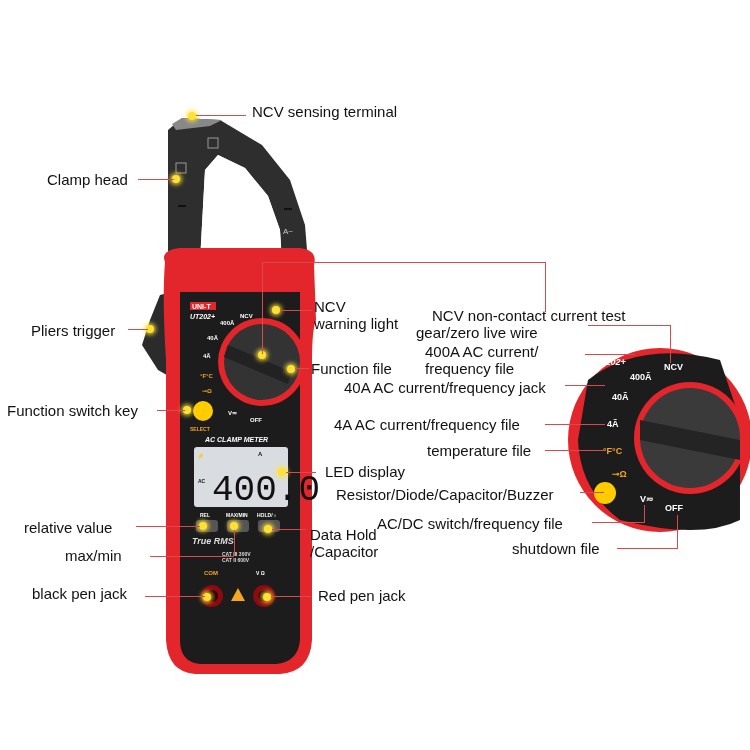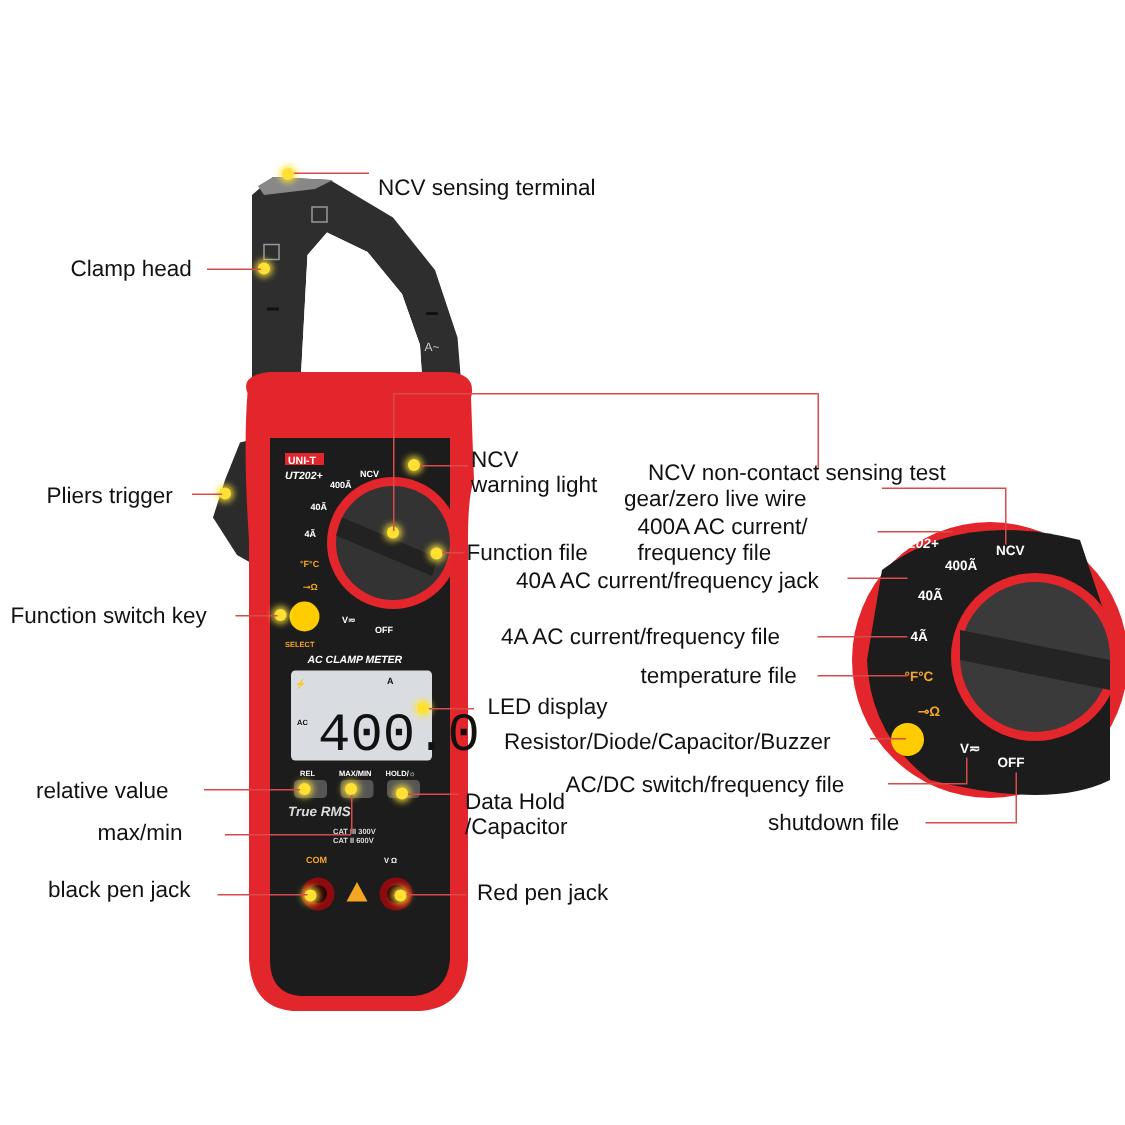--- a/index.html
+++ b/index.html
@@ -130,36 +130,36 @@
 <div class="line" style="left:585px;top:354px;width:50px;height:1px"></div>
 <div class="line" style="left:565px;top:385px;width:40px;height:1px"></div>
 <div class="line" style="left:545px;top:424px;width:60px;height:1px"></div>
 <div class="line" style="left:545px;top:450px;width:60px;height:1px"></div>
 <div class="line" style="left:580px;top:492px;width:24px;height:1px"></div>
 <div class="line" style="left:592px;top:522px;width:52px;height:1px"></div>
 <div class="line" style="left:644px;top:505px;width:1px;height:18px"></div>
 <div class="line" style="left:617px;top:548px;width:60px;height:1px"></div>
 <div class="line" style="left:677px;top:515px;width:1px;height:34px"></div>
 
-<div class="lbl" style="left:252px;top:117px">NCV sensing terminal</div>
+<div class="lbl" style="left:252px;top:103px">NCV sensing terminal</div>
 <div class="lbl" style="left:47px;top:171px">Clamp head</div>
 <div class="lbl" style="left:31px;top:322px">Pliers trigger</div>
 <div class="lbl" style="left:7px;top:402px">Function switch key</div>
 <div class="lbl" style="left:314px;top:298px">NCV</div>
 <div class="lbl" style="left:314px;top:315px">warning light</div>
 <div class="lbl" style="left:311px;top:360px">Function file</div>
 <div class="lbl" style="left:325px;top:463px">LED display</div>
 <div class="lbl" style="left:24px;top:519px">relative value</div>
 <div class="lbl" style="left:65px;top:547px">max/min</div>
 <div class="lbl" style="left:310px;top:526px">Data Hold</div>
 <div class="lbl" style="left:310px;top:543px">/Capacitor</div>
 <div class="lbl" style="left:32px;top:585px">black pen jack</div>
 <div class="lbl" style="left:318px;top:587px">Red pen jack</div>
 
-<div class="lbl" style="left:432px;top:307px">NCV non-contact sensing test</div>
+<div class="lbl" style="left:432px;top:307px">NCV non-contact current test</div>
 <div class="lbl" style="left:416px;top:324px">gear/zero live wire</div>
 <div class="lbl" style="left:425px;top:343px">400A AC current/</div>
 <div class="lbl" style="left:425px;top:360px">frequency file</div>
 <div class="lbl" style="left:344px;top:379px">40A AC current/frequency jack</div>
 <div class="lbl" style="left:334px;top:416px">4A AC current/frequency file</div>
 <div class="lbl" style="left:427px;top:442px">temperature file</div>
 <div class="lbl" style="left:336px;top:486px">Resistor/Diode/Capacitor/Buzzer</div>
 <div class="lbl" style="left:377px;top:515px">AC/DC switch/frequency file</div>
 <div class="lbl" style="left:512px;top:540px">shutdown file</div>
 

